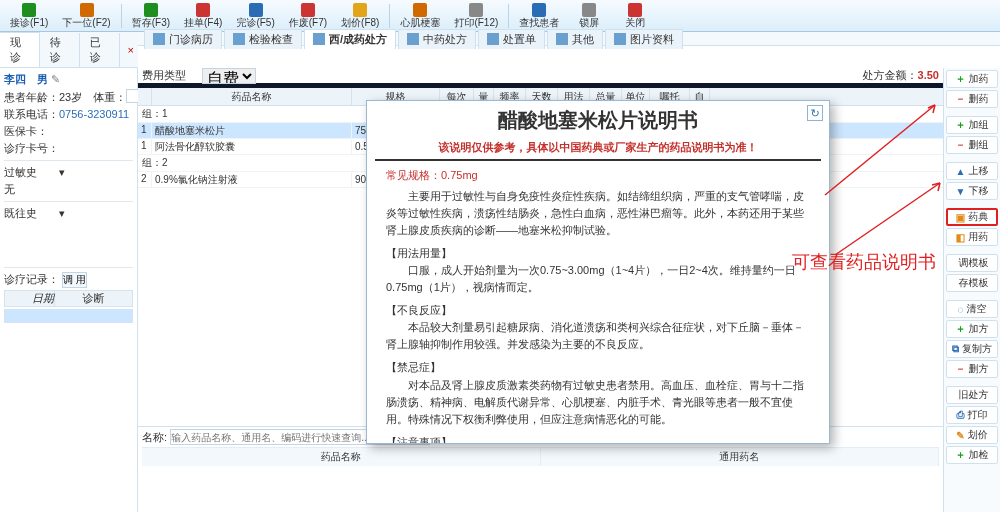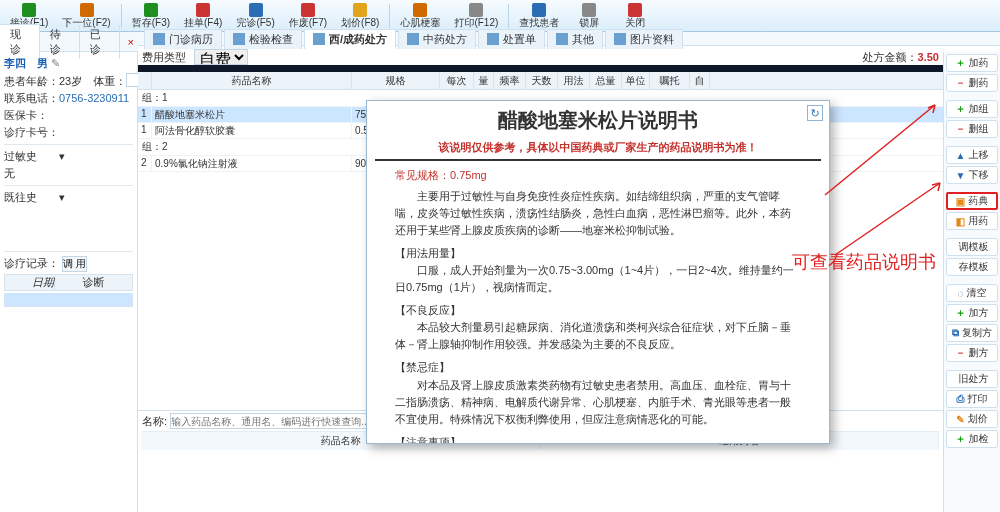--- a/index.html
+++ b/index.html
@@ -2,37 +2,37 @@
 <html><head>
 <meta charset="utf-8">
 <style>
 * { box-sizing: border-box; margin: 0; padding: 0; font-family: "Microsoft YaHei", SimSun, sans-serif; }
 body { background: #fff; font-size: 11px; color: #333; width: 1000px; height: 512px; overflow: hidden; position: relative; }
 .toolbar { display: flex; align-items: center; background: linear-gradient(#f6fbff,#dbeefa); border-bottom: 1px solid #a7c6e0; height: 32px; padding: 0 4px; gap: 2px; }
 .toolbar .tb-btn { display: flex; flex-direction: column; align-items: center; justify-content: center; padding: 0 6px; height: 30px; min-width: 44px; cursor: pointer; }
 .toolbar .tb-btn .ico { width: 14px; height: 14px; margin-bottom: 1px; }
 .toolbar .tb-btn span { font-size: 10px; line-height: 1; white-space: nowrap; }
 .toolbar .sep { width: 1px; height: 24px; background: #bcd3e6; margin: 0 2px; }
-.sub-tabs { display: flex; align-items: center; border-bottom: 1px solid #cfe1ef; height: 20px; background: #f3f8fc; font-size: 11px; }
+.sub-tabs { display: flex; align-items: center; border-bottom: 1px solid #cfe1ef; height: 36px; background: #f3f8fc; font-size: 11px; }
 .sub-tabs .tab { padding: 2px 10px; border-right: 1px solid #cfe1ef; cursor: pointer; }
 .sub-tabs .tab.active { background: #fff; border-top: 1px solid #cfe1ef; }
 .sub-tabs .x { margin-left: 4px; color: #b00; padding: 0 4px; cursor: pointer; }
 .main { display: flex; height: calc(100% - 52px); }
 .left-pane { width: 138px; border-right: 1px solid #cfe1ef; padding: 2px 4px; font-size: 11px; }
 .left-pane .row { margin: 2px 0; white-space: nowrap; }
 .left-pane .blue { color: #1a5fb4; font-weight: bold; }
 .left-pane .hr { border-top: 1px solid #e0e8ef; margin: 4px 0; }
 .left-pane .quick-input { width: 40px; border: 1px solid #c3d4e3; height: 14px; }
 .section-label { display:inline-block; min-width:52px; }
 .center-pane { flex: 1; display: flex; flex-direction: column; border-right: 1px solid #cfe1ef; }
 .doc-tabs { display: flex; align-items: center; background: #f4f9fd; border-bottom: 1px solid #cfe1ef; height: 14px; }
 .doc-tabs .dtab { padding: 2px 8px; border: 1px solid #cfe1ef; border-bottom: none; margin-right: 2px; background: #eaf3fa; display: flex; align-items: center; gap: 4px; cursor: pointer; }
 .doc-tabs .dtab.active { background: #fff; font-weight: bold; }
 .doc-tabs .dico { width: 12px; height: 12px; display: inline-block; }
-.fee-row { display: flex; align-items: flex-end; height: 20px; border-bottom: 7px solid #0f172a; padding: 0 4px; gap: 8px; }
+.fee-row { display: flex; align-items: flex-start; height: 20px; border-bottom: 5px solid #0f172a; padding: 0 4px; gap: 16px; }
 .fee-row select { border: 1px solid #c3d4e3; font-size: 16px; height: 16px; }
 .fee-row .amount { margin-left: auto; }
 .grid-head { display: flex; background: #ecf3f9; border-bottom: 1px solid #cfe1ef; height: 18px; font-size: 10px; }
 .grid-head .gh { border-right: 1px solid #d5e3ef; padding: 2px 3px; text-align: center; white-space: nowrap; }
 .group-row { background: #fff; border-bottom: 1px solid #eef3f8; padding: 1px 4px; font-size: 10px; }
 .drug-row { display: flex; border-bottom: 1px solid #eef3f8; font-size: 10px; height: 16px; }
 .drug-row .c { border-right: 1px solid #eef3f8; padding: 1px 3px; white-space: nowrap; overflow: hidden; }
 .drug-row.selected { background: #cde6ff; }
 .drug-name-col { width: 200px; }
 .bottom-bar { border-top: 1px solid #cfe1ef; padding: 2px 4px; }
@@ -45,21 +45,21 @@
 .right-pane .rbtn.red .rico { color: #c33; }
 .right-pane .rbtn.blue .rico { color: #2a6db5; }
 .right-pane .rbtn.orange .rico { color: #e28a1a; }
 .right-pane .rbtn.highlight { border: 2px solid #e02020; }
 .right-pane .rico { font-weight: bold; }
 .popup { position: absolute; left: 366px; top: 100px; width: 464px; height: 344px; background: #fff; border: 1px solid #9ab8d0; box-shadow: 4px 4px 10px rgba(0,0,0,.3); display: flex; flex-direction: column; }
 .popup .phead { display: flex; align-items: center; justify-content: center; padding: 6px; position: relative; }
 .popup .phead h2 { font-family: KaiTi, STKaiti, serif; font-size: 20px; }
 .popup .phead .ref { position: absolute; right: 6px; top: 4px; width: 16px; height: 16px; border: 1px solid #8fb4d3; text-align: center; line-height: 14px; color: #2a6db5; cursor: pointer; }
 .popup .warn { text-align: center; color: #c4302b; font-weight: bold; font-size: 11px; border-bottom: 2px solid #333; padding-bottom: 4px; margin: 0 8px 6px; }
-.popup .body { overflow-y: auto; padding: 0 28px 8px; font-size: 11px; line-height: 1.55; flex:1; }
+.popup .body { overflow-y: auto; padding: 0 19px 8px; font-size: 11px; line-height: 1.55; flex:1; }
 .popup .body .spec { color: #c4302b; margin-bottom: 4px; }
 .popup .body h4 { font-weight: normal; margin-top: 6px; }
 .popup .body p { text-indent: 2em; }
 .annotation { position: absolute; right: 64px; top: 250px; color: #e02020; font-size: 18px; font-family: SimSun, serif; }
 svg.arrow { position: absolute; pointer-events: none; }
 </style>
 </head>
 <body>
 
 <div class="toolbar" id="toolbar">

